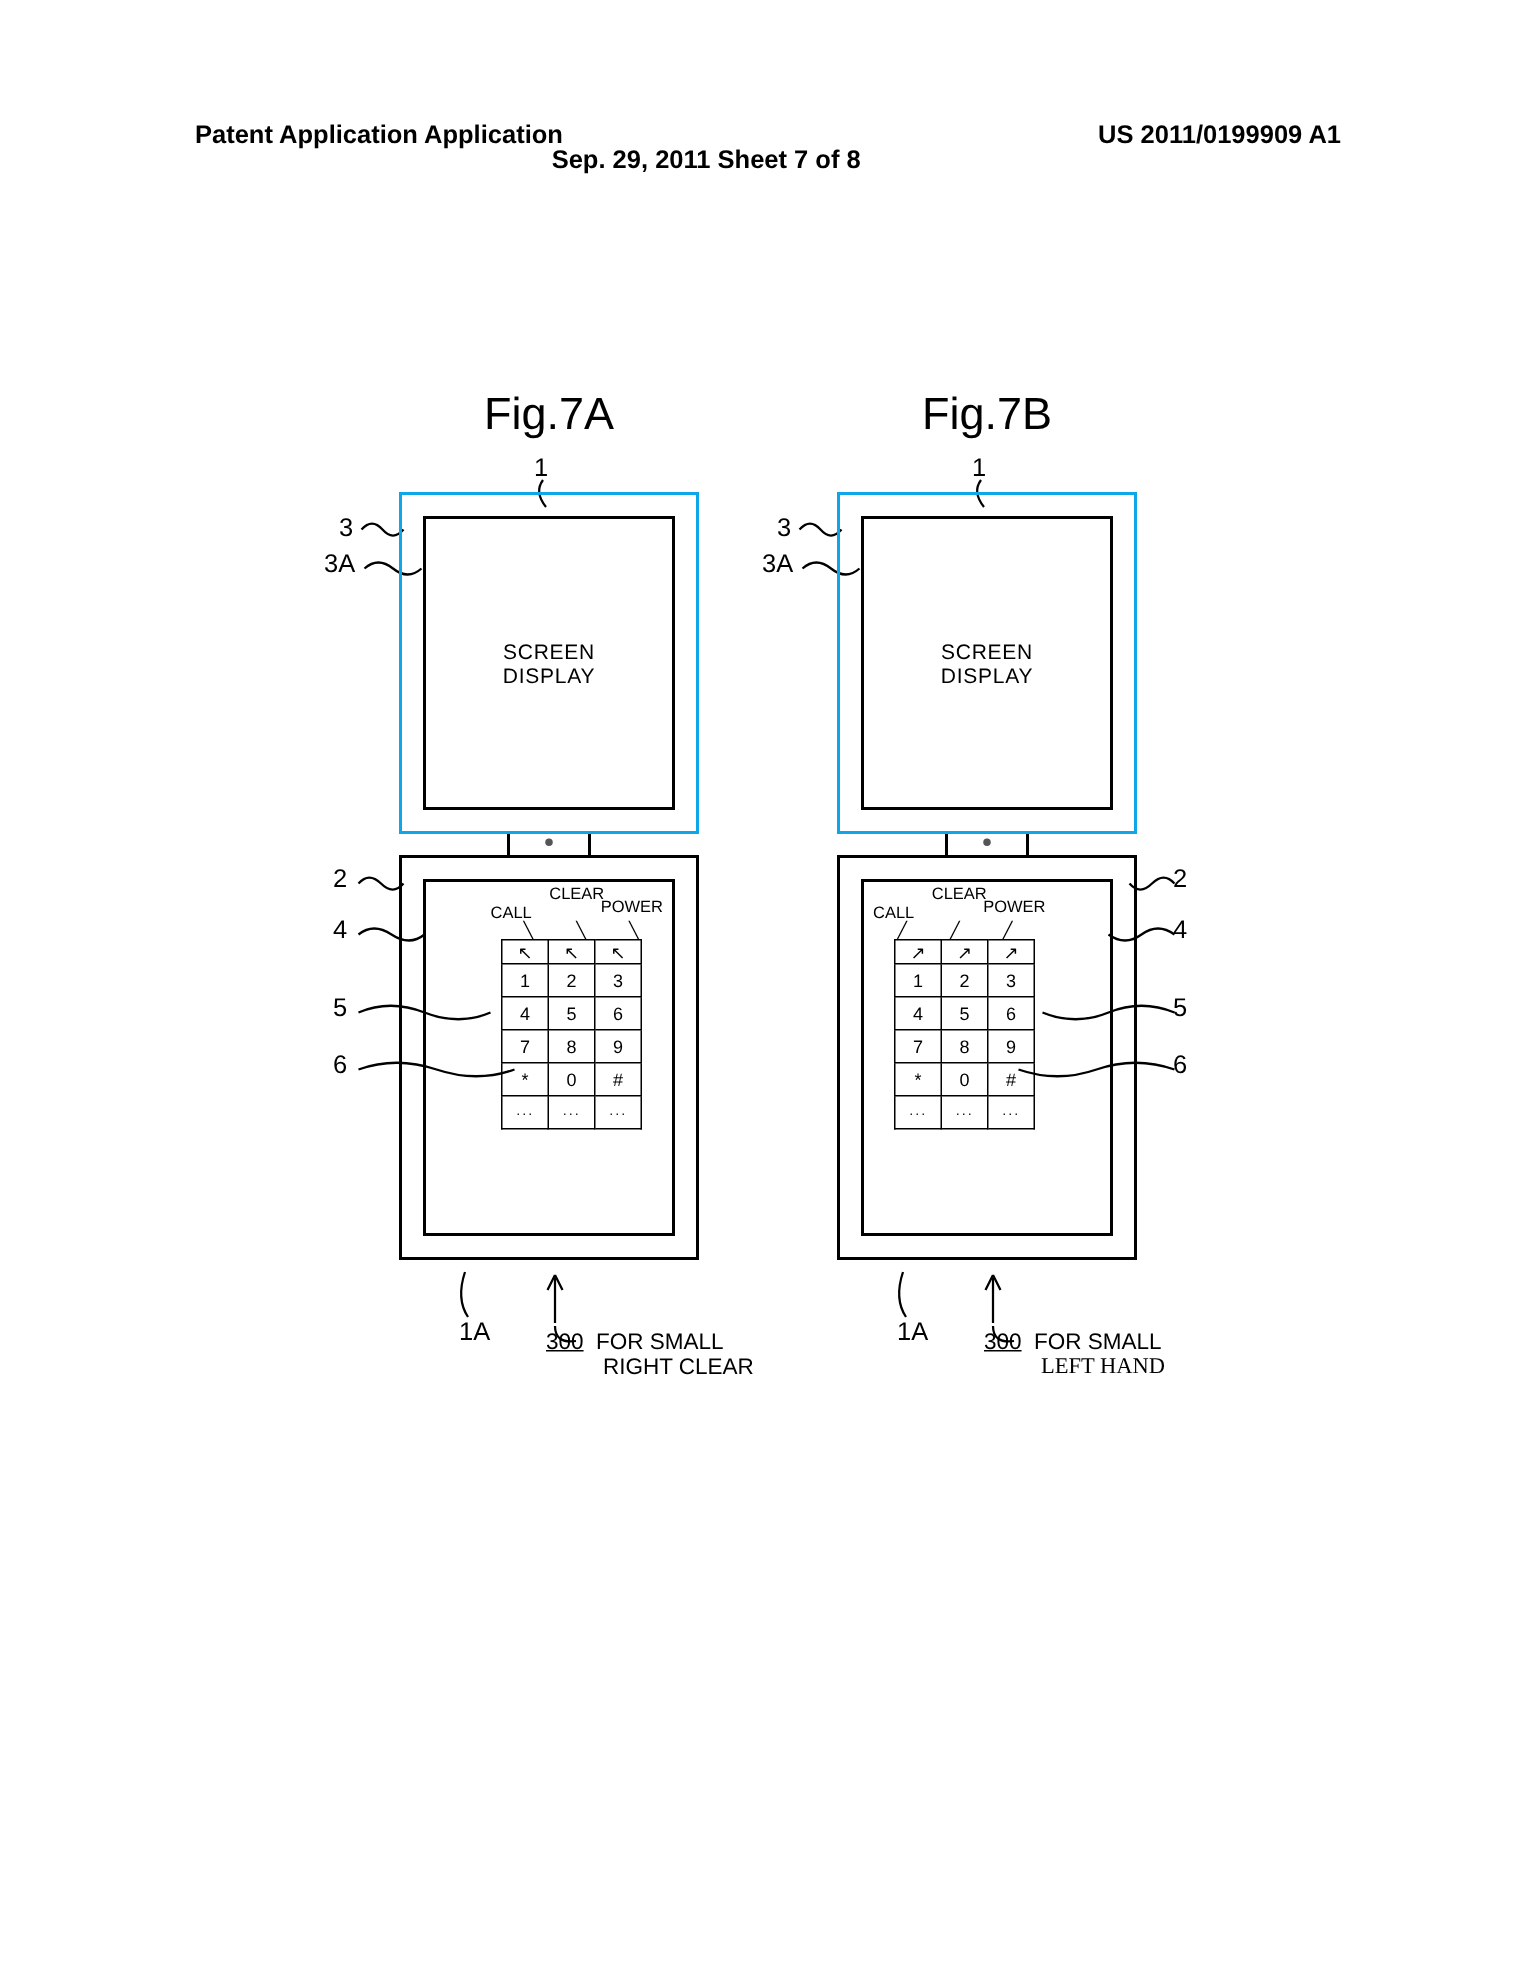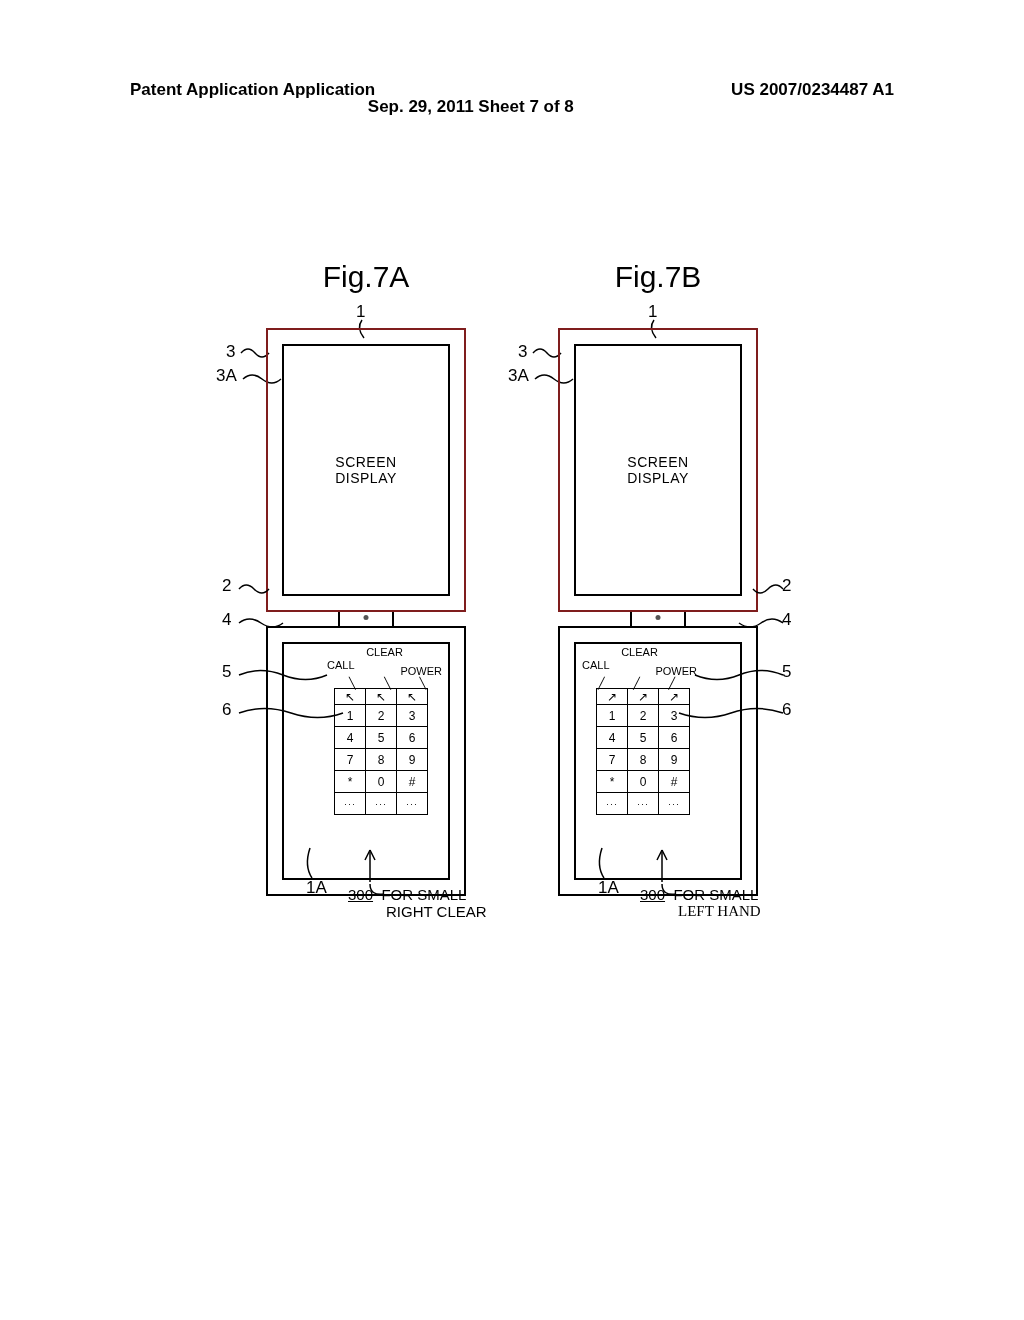--- a/index.html
+++ b/index.html
@@ -42,22 +42,22 @@
     font-size: 30px;
     font-weight: normal;
     margin-bottom: 34px;
   }
   .phone-wrap {
     position: relative;
     padding: 0 46px;
   }
   .upper-body {
     width: 200px;
-    height: 284px;
-    border: 2px solid #7f1d1d;
+    height: 228px;
+    border: 2px solid #0ea5e9;
     padding: 14px;
     position: relative;
   }
   .screen {
     width: 100%;
     height: 100%;
     border: 2px solid #000;
     display: flex;
     flex-direction: column;
     align-items: center;
@@ -112,21 +112,21 @@
     font-size: 11px;
     position: relative;
   }
   .toplabels .clear {
     position: absolute;
     left: 50%;
     transform: translateX(-50%);
     top: -2px;
   }
   .toplabels .call { margin-top: 11px; }
-  .toplabels .power { margin-top: 17px; }
+  .toplabels .power { margin-top: 7px; }
   .lead-row {
     width: 93px;
     display: flex;
     justify-content: space-between;
     margin-top: 2px;
     padding: 0 8px;
   }
   .lead-row span { font-size: 11px; line-height: 9px; }
   .keypad-wrap {
     position: relative;
@@ -150,35 +150,36 @@
   .ref {
     position: absolute;
     font-size: 17px;
   }
   .caption {
     position: absolute;
     display: flex;
     flex-direction: column;
     align-items: flex-start;
     font-size: 15px;
+    margin-left: 16px;
   }
   .caption .num { text-decoration: underline; display: inline; }
   .caption-arrow {
     position: absolute;
   }
   svg.arrow { position: absolute; }
   svg.tildelead { position: absolute; }
 </style>
 </head>
 <body>
 
 <div class="header">
   <div class="header-left">Patent Application Application</div>
   <div class="header-center">Sep. 29, 2011  Sheet 7 of 8</div>
-  <div class="header-right">US 2007/0234487 A1</div>
+  <div class="header-right">US 2011/0199909 A1</div>
 </div>
 
 <div class="figures">
 
   <div class="figure right-pad">
     <div class="fig-title">Fig.7A</div>
     <div class="phone-wrap">
 
       <div class="ref" style="top:-26px; left:136px;">1</div>
       <svg class="arrow" style="top:-10px; left:130px;" width="24" height="24">

